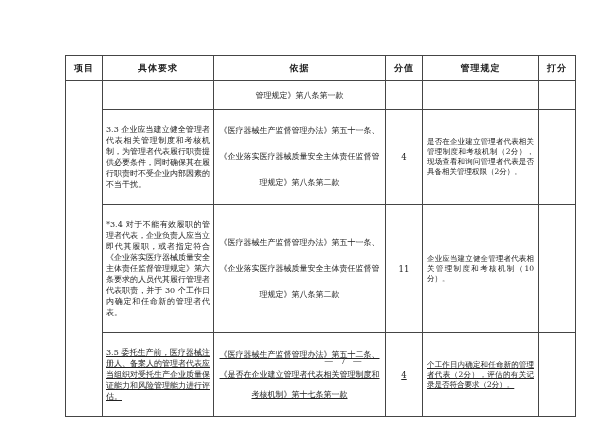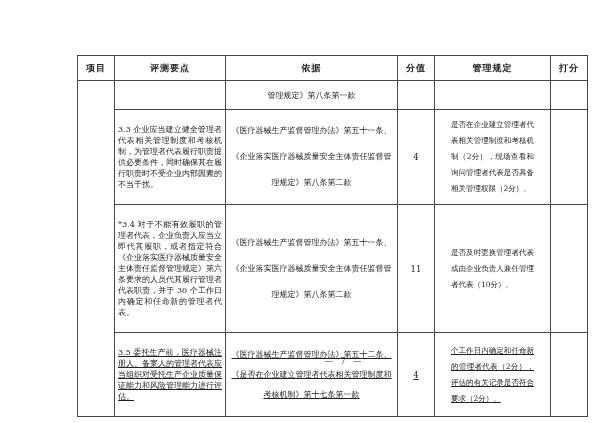--- a/index.html
+++ b/index.html
@@ -6,21 +6,21 @@
   body{
     width:600px;height:423px;
     background:#ffffff;
     font-family:"DejaVu Serif","Liberation Serif",serif;
     color:#222;
     position:relative;
     overflow:hidden;
   }
   .doc-table{
     position:absolute;
-    left:77px; top:55px;
+    left:65px; top:55px;
     width:510px;
     border-collapse:collapse;
     table-layout:fixed;
   }
   .doc-table td, .doc-table th{
     border:1px solid #454545;
     font-size:8px;
     color:#222;
     overflow:hidden;
     box-sizing:border-box;
@@ -56,22 +56,22 @@
   }
   td.cell-basis.tight{line-height:20px;}
   td.cell-basis.single{line-height:normal;}
   td.cell-score{
     text-align:center;
     vertical-align:middle;
     font-size:8.5px;
   }
   td.cell-points{
     vertical-align:middle;
-    padding:1px 16px;
-    line-height:16px;
+    padding:1px 4px;
+    line-height:10px;
     font-size:7.5px;
     text-align:justify;
     text-justify:inter-character;
   }
   td.cell-grade{padding:0;}
 
   .page-footer{
     position:absolute;
     top:356px;
     left:88px;
@@ -90,21 +90,21 @@
     <col style="width:37px">
     <col style="width:111px">
     <col style="width:172px">
     <col style="width:37px">
     <col style="width:116px">
     <col style="width:37px">
   </colgroup>
   <thead>
     <tr>
       <th>项目</th>
-      <th>评测要点</th>
+      <th>具体要求</th>
       <th>依据</th>
       <th>分值</th>
       <th>管理规定</th>
       <th>打分</th>
     </tr>
   </thead>
   <tbody>
     <tr class="r-cont">
       <td class="cell-item" rowspan="4"></td>
       <td class="cell-req"></td>
@@ -117,21 +117,21 @@
       <td class="cell-req">3.3 企业应当建立健全管理者代表相关管理制度和考核机制，为管理者代表履行职责提供必要条件，同时确保其在履行职责时不受企业内部因素的不当干扰。</td>
       <td class="cell-basis">《医疗器械生产监督管理办法》第五十一条、《企业落实医疗器械质量安全主体责任监督管理规定》第八条第二款</td>
       <td class="cell-score">4</td>
       <td class="cell-points">是否在企业建立管理者代表相关管理制度和考核机制（2分），现场查看和询问管理者代表是否具备相关管理权限（2分）。</td>
       <td class="cell-grade"></td>
     </tr>
     <tr class="r-34">
       <td class="cell-req">*3.4 对于不能有效履职的管理者代表，企业负责人应当立即代其履职，或者指定符合《企业落实医疗器械质量安全主体责任监督管理规定》第六条要求的人员代其履行管理者代表职责，并于 30 个工作日内确定和任命新的管理者代表。</td>
       <td class="cell-basis">《医疗器械生产监督管理办法》第五十一条、《企业落实医疗器械质量安全主体责任监督管理规定》第八条第二款</td>
       <td class="cell-score">11</td>
-      <td class="cell-points">是否及时更换管理者代表或由企业负责人兼任管理者代表（10分）。</td>
+      <td class="cell-points">企业应当建立健全管理者代表相关管理制度和考核机制（10分）。</td>
       <td class="cell-grade"></td>
     </tr>
     <tr class="r-35">
       <td class="cell-req">3.5 委托生产前，医疗器械注册人、备案人的管理者代表应当组织对受托生产企业质量保证能力和风险管理能力进行评估。</td>
       <td class="cell-basis tight">《医疗器械生产监督管理办法》第五十二条、《是否在企业建立管理者代表相关管理制度和考核机制》第十七条第一款</td>
       <td class="cell-score">4</td>
       <td class="cell-points">个工作日内确定和任命新的管理者代表（2分），评估的有关记录是否符合要求（2分）。</td>
       <td class="cell-grade"></td>
     </tr>
   </tbody>

